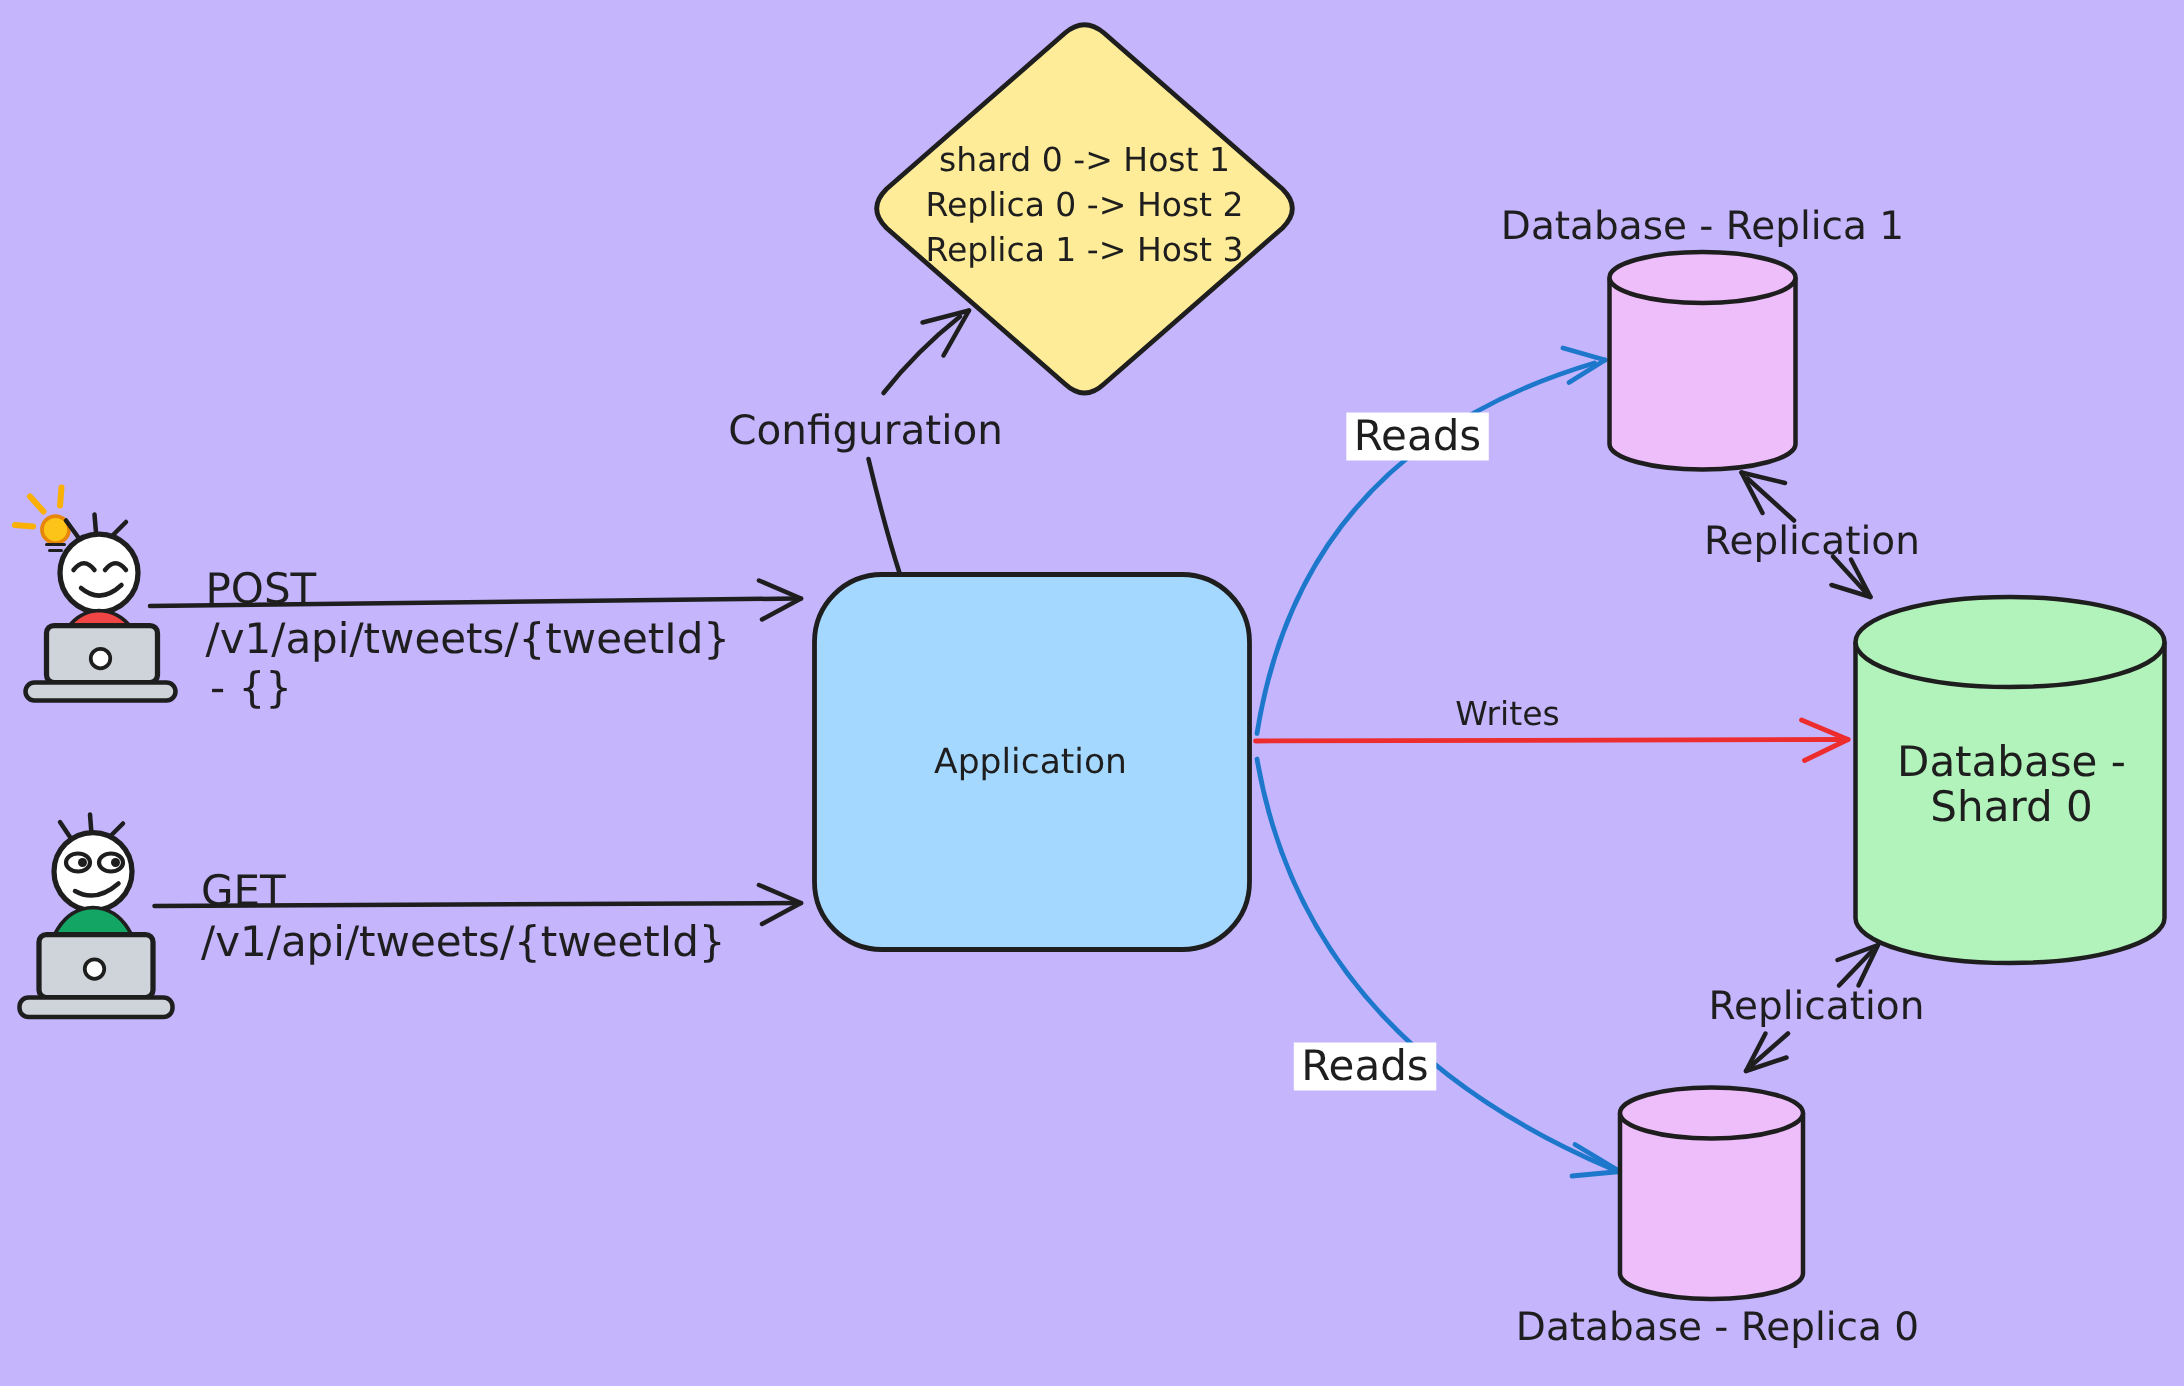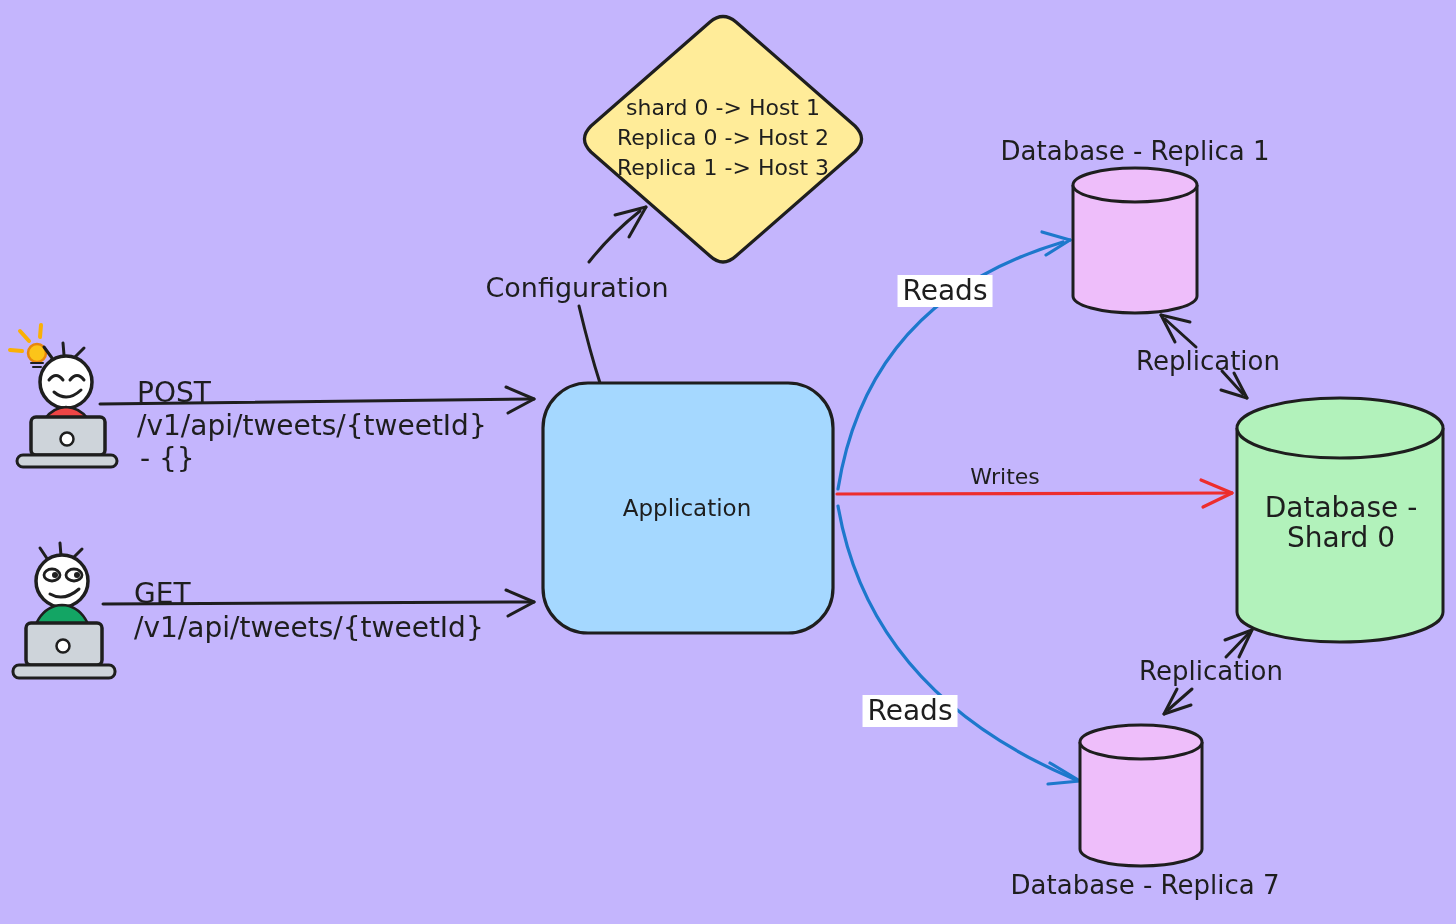--- a/index.html
+++ b/index.html
@@ -170,18 +170,18 @@
   <div class="lbl ctr fs23" style="left:687px; top:495px;">Application</div>
 
   <div class="lbl ctr fs22" style="left:1005px; top:464px;">Writes</div>
   <div class="lbl ctr fs24 on-line" style="left:945px; top:275px;">Reads</div>
   <div class="lbl ctr fs24 on-line" style="left:910px; top:695px;">Reads</div>
 
   <div class="lbl ctr fs19" style="left:1208px; top:347px;">Replication</div>
   <div class="lbl ctr fs19" style="left:1211px; top:657px;">Replication</div>
 
   <div class="lbl ctr fs19" style="left:1135px; top:137px;">Database - Replica 1</div>
-  <div class="lbl ctr fs19" style="left:1145px; top:871px;">Database - Replica 7</div>
+  <div class="lbl ctr fs19" style="left:1145px; top:871px;">Database - Replica 0</div>
 
   <div class="lbl ctr fs24" style="left:1341px; top:492px;">Database -</div>
   <div class="lbl ctr fs24" style="left:1341px; top:522px;">Shard 0</div>
 
 </div>
 
 </body></html>

